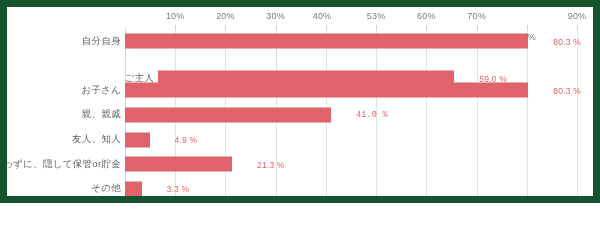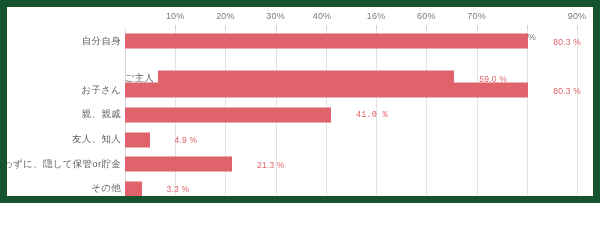--- a/index.html
+++ b/index.html
@@ -123,21 +123,21 @@
 
   <div class="tick-labels">
       <div class="tick-label" style="left: 50.2222px;">10%</div>
       <div class="tick-mark" style="left: 50.2222px;"></div>
       <div class="tick-label" style="left: 100.444px;">20%</div>
       <div class="tick-mark" style="left: 100.444px;"></div>
       <div class="tick-label" style="left: 150.667px;">30%</div>
       <div class="tick-mark" style="left: 150.667px;"></div>
       <div class="tick-label" style="left: 197px;">40%</div>
       <div class="tick-mark" style="left: 200.889px;"></div>
-      <div class="tick-label" style="left: 251.111px;">16%</div>
+      <div class="tick-label" style="left: 251.111px;">53%</div>
       <div class="tick-mark" style="left: 251.111px;"></div>
       <div class="tick-label" style="left: 301.333px;">60%</div>
       <div class="tick-mark" style="left: 301.333px;"></div>
       <div class="tick-label" style="left: 351.556px;">70%</div>
       <div class="tick-mark" style="left: 351.556px;"></div>
       <div class="tick-label" style="left: 401.778px; margin-top: 21px;">80%</div>
       <div class="tick-mark" style="left: 401.778px;"></div>
       <div class="tick-label" style="left: 452px;">90%</div>
       <div class="tick-mark" style="left: 452px;"></div>
     </div>

